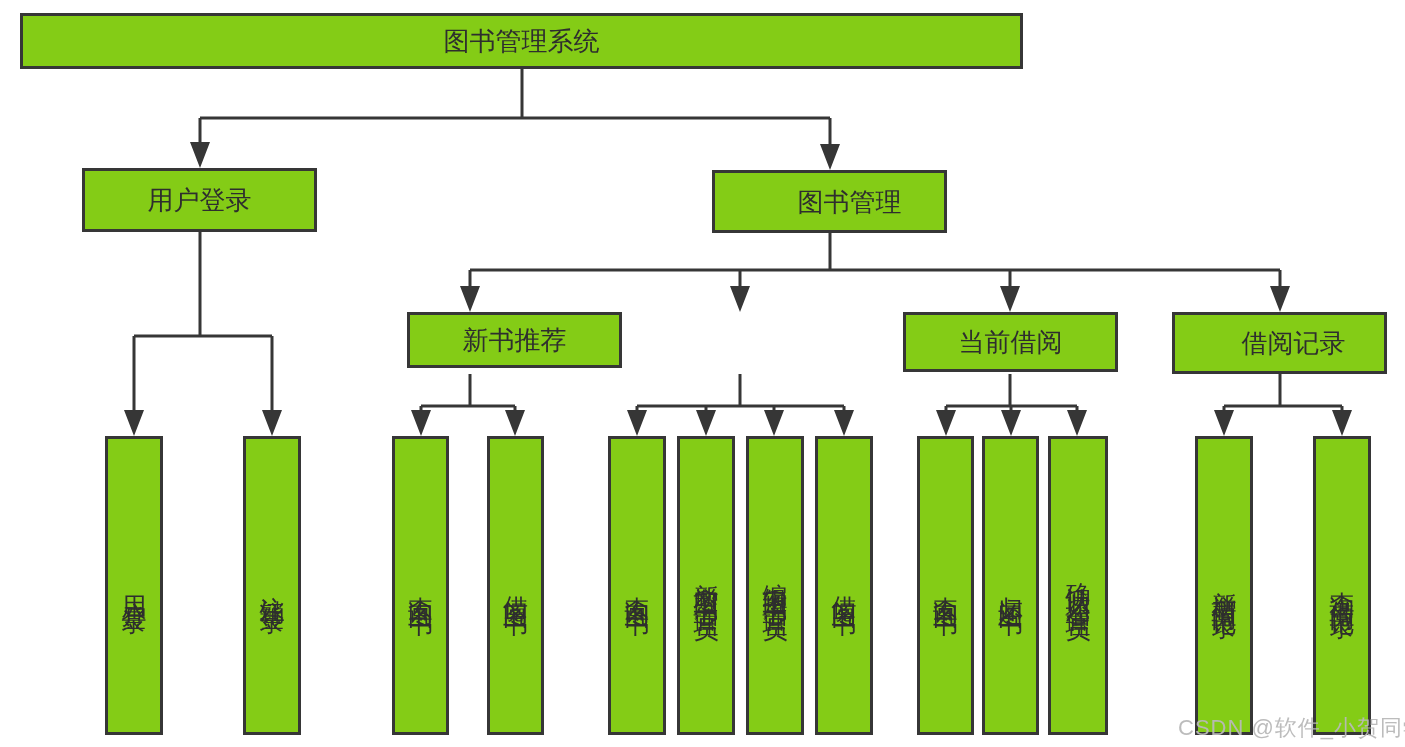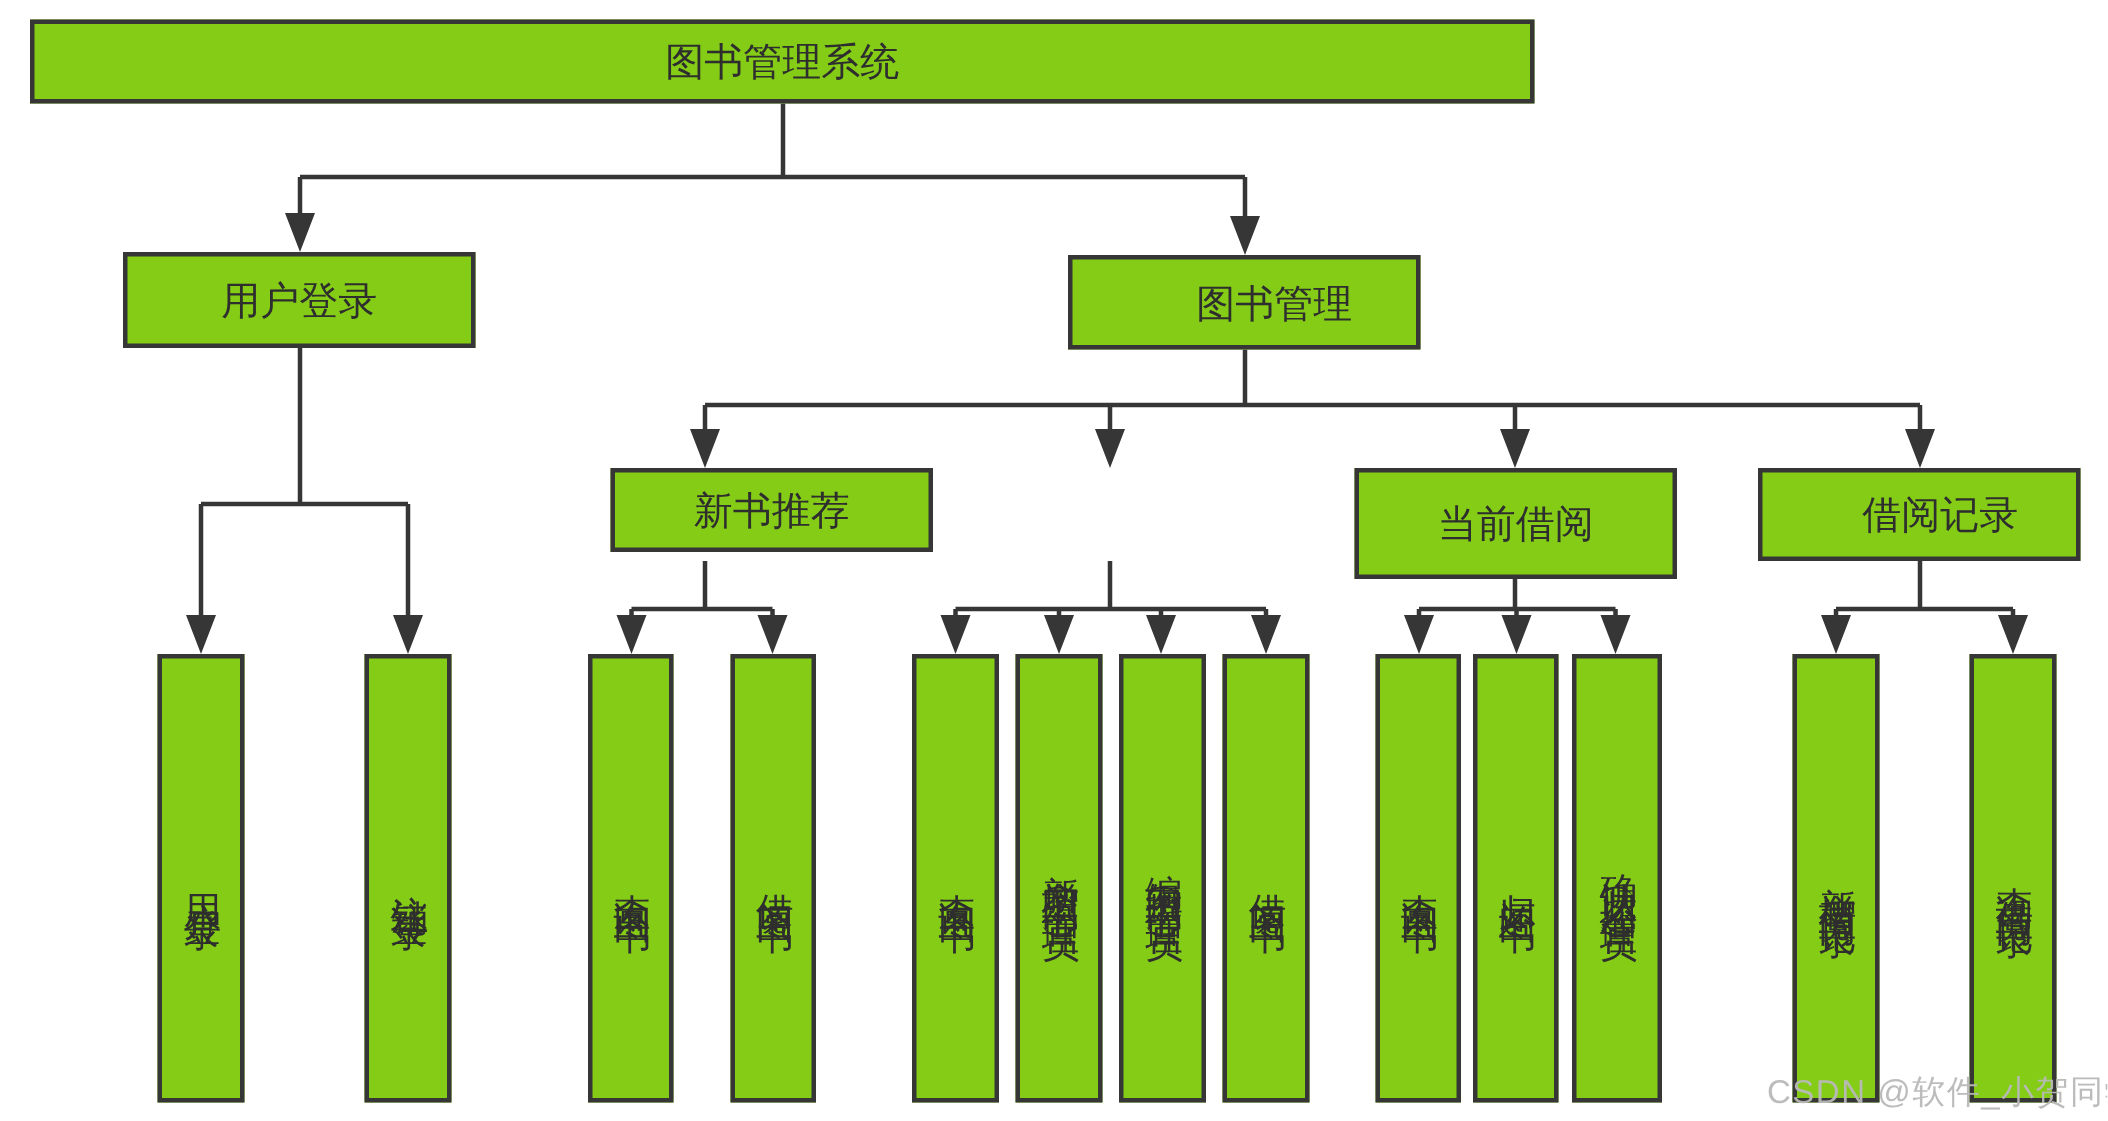--- a/index.html
+++ b/index.html
@@ -47,21 +47,21 @@
              M1067 410 H1087 L1077 436 Z
              M1214 410 H1234 L1224 436 Z  M1332 410 H1352 L1342 436 Z"></path>
   </svg>
 
   <div class="node" style="left:20px;top:13px;width:1003px;height:56px;">图书管理系统</div>
 
   <div class="node" style="left:82px;top:168px;width:235px;height:64px;">用户登录</div>
   <div class="node" style="left:712px;top:170px;width:235px;height:63px;padding-left:40px;">图书管理</div>
 
   <div class="node" style="left:363px;top:312px;width:215px;height:56px;margin-left:44px;">新书推荐</div>
-  <div class="node" style="left:903px;top:312px;width:215px;height:74px;text-align:right;">当前借阅</div>
+  <div class="node" style="left:903px;top:312px;width:215px;height:60px;text-align:right;">当前借阅</div>
   <div class="node" style="left:1172px;top:312px;width:215px;height:62px;padding-left:28px;">借阅记录</div>
 
   <div class="node vnode" style="left:105px;top:436px;width:58px;height:299px;">用户登录</div>
   <div class="node vnode" style="left:243px;top:436px;width:58px;height:299px;">注销登录</div>
 
   <div class="node vnode" style="left:392px;top:436px;width:57px;height:299px;">查询图书</div>
   <div class="node vnode" style="left:487px;top:436px;width:57px;height:299px;">借阅图书</div>
 
   <div class="node vnode" style="left:608px;top:436px;width:58px;height:299px;">查询图书</div>
   <div class="node vnode" style="left:677px;top:436px;width:58px;height:299px;">新增图书（管理员）</div>

